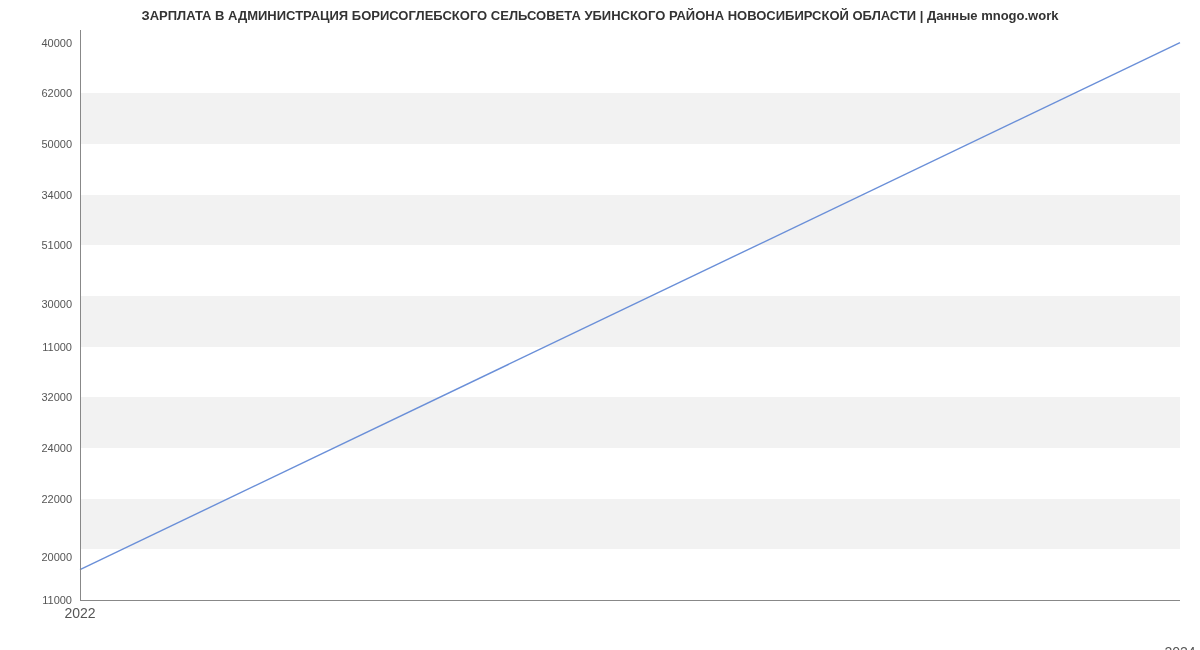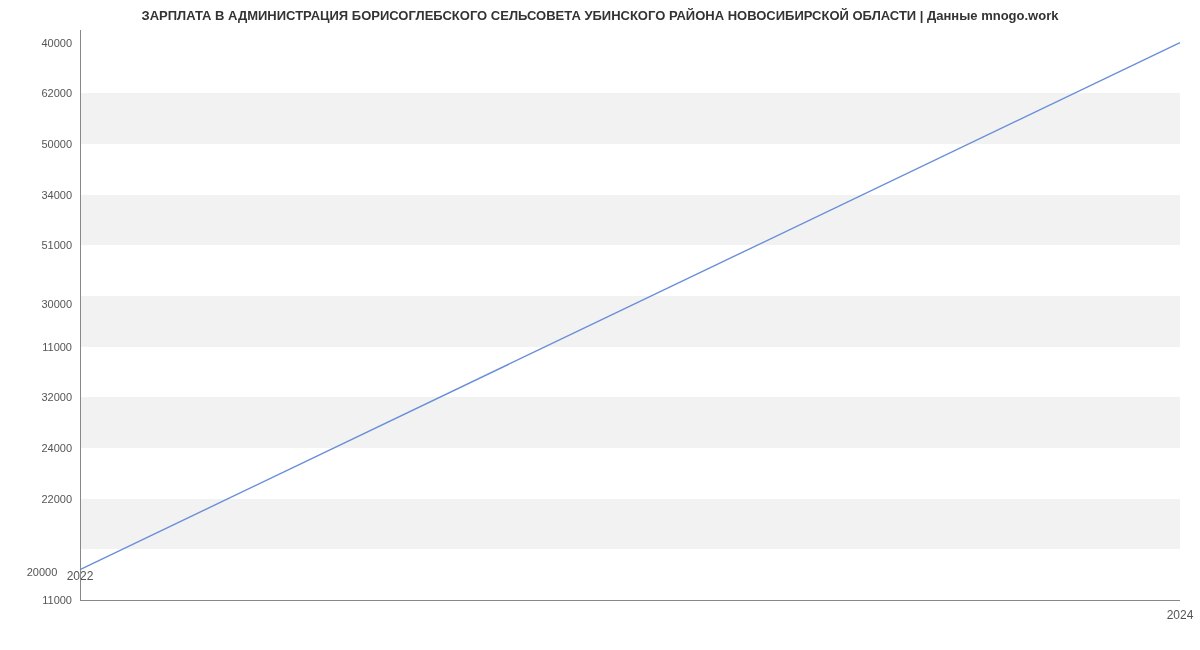--- a/index.html
+++ b/index.html
@@ -38,22 +38,22 @@
     position: absolute;
     right: 1128px;
     font-size: 11px;
     color: #555;
     transform: translateY(-50%);
     text-align: right;
     width: 60px;
   }
   .x-tick-label {
     position: absolute;
-    top: 569px;
-    font-size: 12px;
+    top: 605px;
+    font-size: 14px;
     color: #555;
     transform: translateX(-50%);
   }
   .axis-line {
     position: absolute;
     background: #888;
   }
   svg.line-svg {
     position: absolute;
     left: 0;
@@ -73,21 +73,21 @@
       <div class="grid-band" style="top: 164.667px; height: 50.6667px;"></div>
       <div class="grid-band" style="top: 266px; height: 50.6667px;"></div>
       <div class="grid-band" style="top: 367.333px; height: 50.6667px;"></div>
       <div class="grid-band" style="top: 468.667px; height: 50.6667px;"></div>
 
     <svg class="line-svg" viewBox="0 0 1100 570">
         <polyline points="0,539.6 1100,12.666666666666629" fill="none" stroke="#6a8fd8" stroke-width="1.4"></polyline>
       </svg>
   </div>
 <div class="y-tick-label" style="top: 600px;">11000</div>
-    <div class="y-tick-label" style="top: 572px; text-align: center;">20000</div>
+    <div class="y-tick-label" style="top: 557px;">20000</div>
     <div class="y-tick-label" style="top: 498.667px;">22000</div>
     <div class="y-tick-label" style="top: 448px;">24000</div>
     <div class="y-tick-label" style="top: 397.333px;">32000</div>
     <div class="y-tick-label" style="top: 346.667px;">11000</div>
     <div class="y-tick-label" style="top: 304px;">30000</div>
     <div class="y-tick-label" style="top: 245.333px;">51000</div>
     <div class="y-tick-label" style="top: 194.667px;">34000</div>
     <div class="y-tick-label" style="top: 144px;">50000</div>
     <div class="y-tick-label" style="top: 93.3333px;">62000</div>
     <div class="y-tick-label" style="top: 42.6667px;">40000</div>

